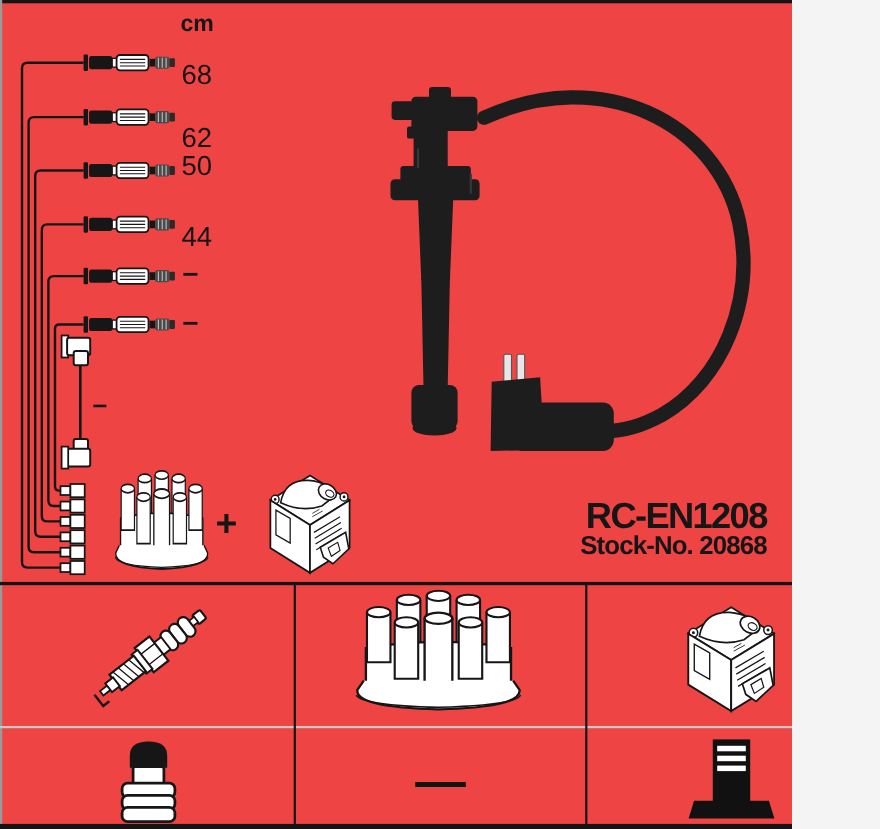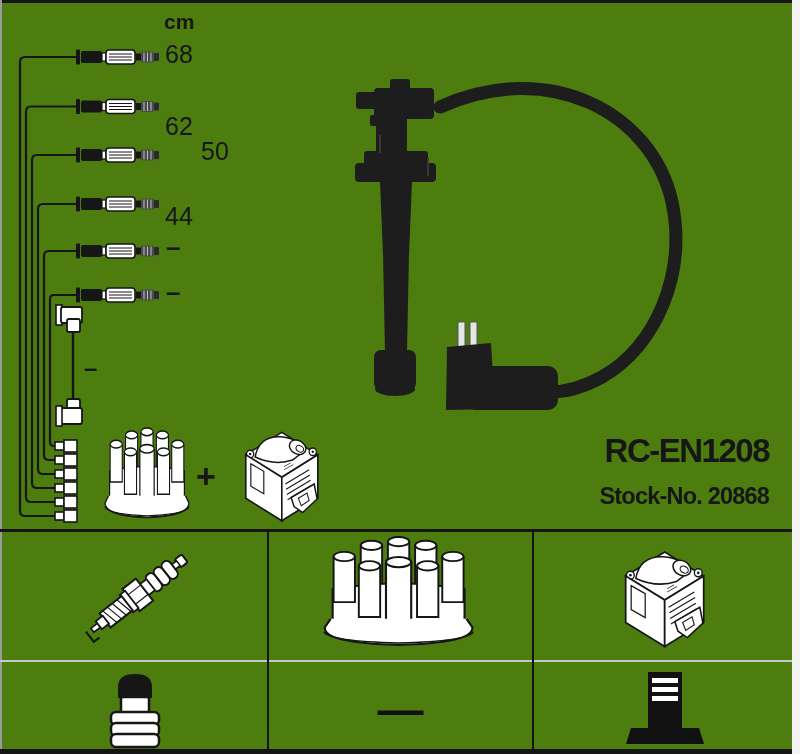--- a/index.html
+++ b/index.html
@@ -1,40 +1,40 @@
 <!DOCTYPE html>
 <html><head>
 <meta charset="utf-8">
 <style>
   html,body{margin:0;padding:0;background:#f4f4f4;}
   .page{
-    position:relative;width:792px;height:754px;background:#4d7c0f;overflow:hidden;
+    position:relative;width:720px;height:754px;background:#ef4444;overflow:hidden;
     font-family:"Liberation Sans","DejaVu Sans",sans-serif;color:#161616;
   }
   .abs{position:absolute;}
   
   .b-top{left:0;top:0;width:800px;height:3px;background:#141414;}
   .b-left{left:0;top:0;width:2px;height:754px;background:#9a9a9a;}
   .b-right{left:795px;top:0;width:5px;height:754px;background:#141414;}
   .b-bottom{left:0;top:749px;width:800px;height:5px;background:#141414;}
   
   .g-main{left:0;top:529px;width:800px;height:3px;background:#141414;}
   .g-row{left:0;top:660px;width:800px;height:2px;background:#c9c9c9;}
   .g-col1{left:267px;top:531px;width:2px;height:218px;background:#141414;}
   .g-col2{left:532px;top:531px;width:2px;height:218px;background:#141414;}
   
   .txt{position:absolute;line-height:1;white-space:nowrap;color:#161616;}
   .unit{left:164px;top:11px;font-size:21px;font-weight:700;}
   .len{left:165px;font-size:25px;font-weight:400;}
-  .len1{top:42px;text-align:center;} .len2{top:90px;margin-top:24px;} .len3{top:139px;margin-left:36px;} .len4{top:204px;}
+  .len1{top:56px;text-align:center;} .len2{top:90px;margin-top:24px;} .len3{top:139px;} .len4{top:204px;}
   .lend{left:166px;font-size:26px;font-weight:700;}
   .len5{top:234px;} .len6{top:279px;}
   .coildash{left:84px;top:356px;font-size:24px;font-weight:700;}
   .plus{left:196px;top:459px;font-size:34px;font-weight:700;}
-  .code{right:23px;top:434px;font-size:33px;font-weight:700;letter-spacing:-1.5px;}
+  .code{right:23px;top:452px;font-size:33px;font-weight:700;letter-spacing:-1.5px;}
   .stock{right:23px;top:485px;font-size:23.5px;font-weight:700;letter-spacing:-0.8px;}
   
   .cell{position:absolute;display:flex;align-items:center;justify-content:center;}
   .cell1{left:2px;top:534px;width:265px;height:126px;}
   .cell2{left:269px;top:534px;width:263px;height:126px;}
   .cell3{left:534px;top:534px;width:261px;height:126px;}
   .cell4{left:2px;top:662px;width:265px;height:87px;padding-top:8px;box-sizing:border-box;}
   .cell5{left:269px;top:662px;width:263px;height:87px;}
   .cell6{left:534px;top:662px;width:261px;height:87px;padding-top:6px;box-sizing:border-box;}
   .bigdash{font-size:46px;font-weight:900;color:#111;margin-top:6px;}

